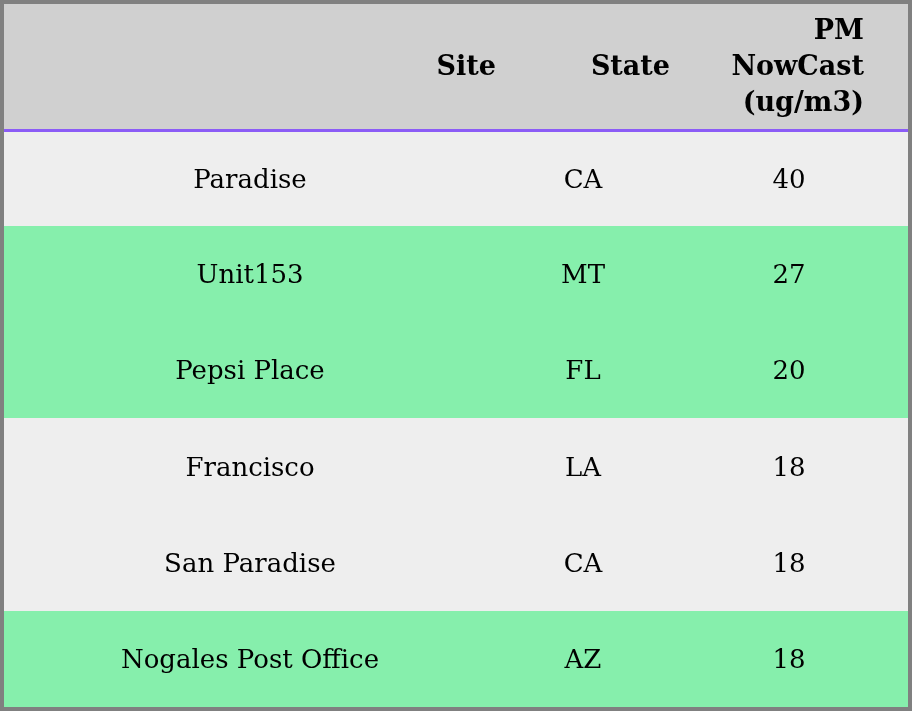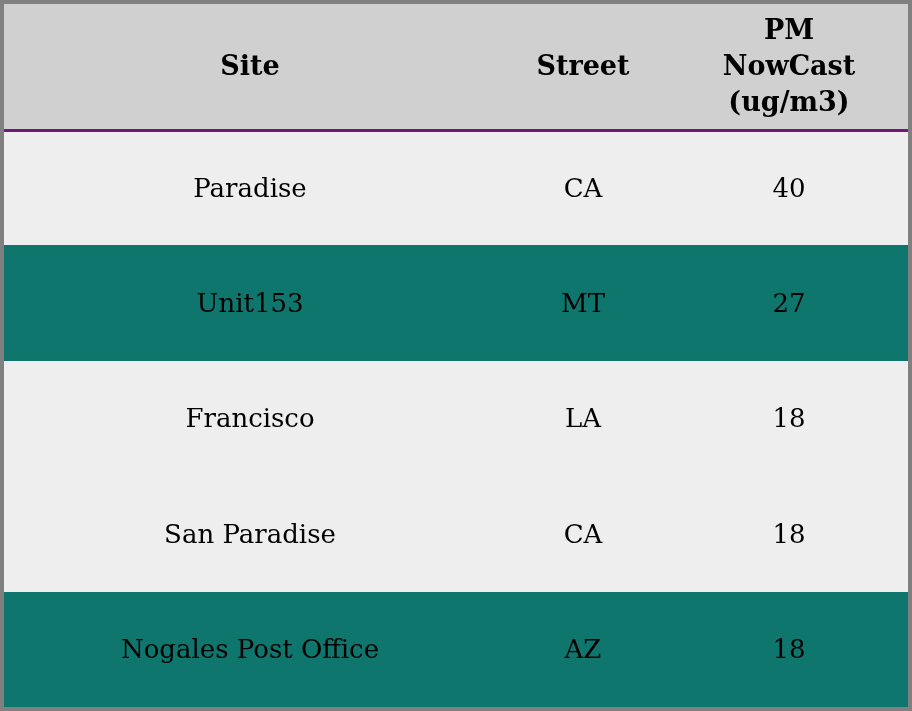--- a/index.html
+++ b/index.html
@@ -24,76 +24,81 @@
     color: #000000;
   }
   col.col-site  { width: 492px; }
   col.col-state { width: 174px; }
   col.col-pm    { width: 238px; }
   thead tr {
     height: 126px;
   }
   thead th {
     background: #d0d0d0;
-    border-bottom: 3px solid #701a75;
+    border-bottom: 3px solid #8b5cf6;
     font-weight: bold;
     font-size: 27px;
-    text-align: center;
+    text-align: right;
     vertical-align: middle;
     padding: 0;
     line-height: 1.35;
   }
   .pm-header-text {
     max-width: 150px;
     margin: 0 auto;
   }
   tbody td {
     font-size: 26px;
     text-align: center;
     vertical-align: middle;
     padding: 0;
     font-weight: normal;
   }
   tbody tr { height: 57px; }
   tbody tr.stripe td { background: #eeeeee; }
-  tbody tr.plain td  { background: #0f766e; }
+  tbody tr.plain td  { background: #86efac; }
 </style>
 </head>
 <body>
 
 <div class="table-frame">
   <table class="pm-table">
     <colgroup>
       <col class="col-site">
       <col class="col-state">
       <col class="col-pm">
     </colgroup>
     <thead>
       <tr>
         <th>
           <span>Site</span>
         </th>
         <th>
-          <span>Street</span>
+          <span>State</span>
         </th>
         <th>
           <div class="pm-header-text">PM NowCast (ug/m3)</div>
         </th>
       </tr>
     </thead>
     <tbody id="table-body">
         <tr class="stripe">
           <td>Paradise</td>
           <td>CA</td>
           <td>40</td>
         </tr>
         <tr class="plain">
           <td>Unit153</td>
           <td>MT</td>
           <td>27</td>
+        </tr>
+        <tr class="plain">
+          <td>Pepsi Place</td>
+          <td>FL</td>
+          <td>20</td>
         </tr>
         <tr class="stripe">
           <td>Francisco</td>
           <td>LA</td>
           <td>18</td>
         </tr>
         <tr class="stripe">
           <td>San Paradise</td>
           <td>CA</td>
           <td>18</td>

